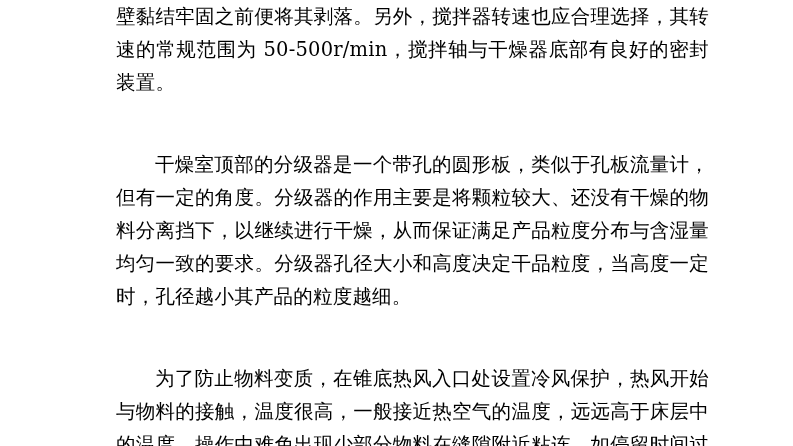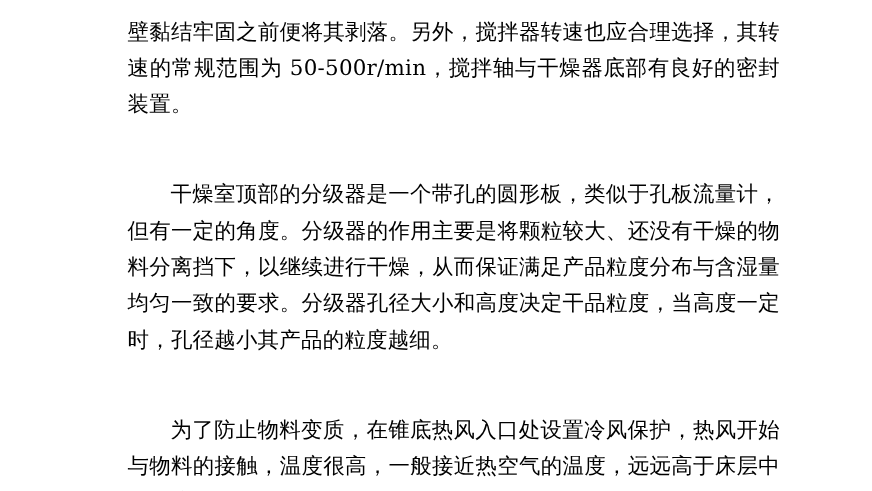--- a/index.html
+++ b/index.html
@@ -12,21 +12,21 @@
     height: 446px;
     overflow: hidden;
     font-family: "DejaVu Serif", "Liberation Serif", serif;
   }
   .page {
     position: relative;
     width: 793px;
     height: 396px;
     background: #ffffff;
     box-sizing: border-box;
-    padding: 12px 84px 0 116px;
+    padding: 0 84px 0 116px;
   }
   .body-text {
     font-family: "DejaVu Serif", "Liberation Serif", serif;
     font-size: 19.5px;
     line-height: 33.2px;
     color: #000000;
     text-align: justify;
     text-justify: inter-ideograph;
     letter-spacing: 0.2px;
   }

